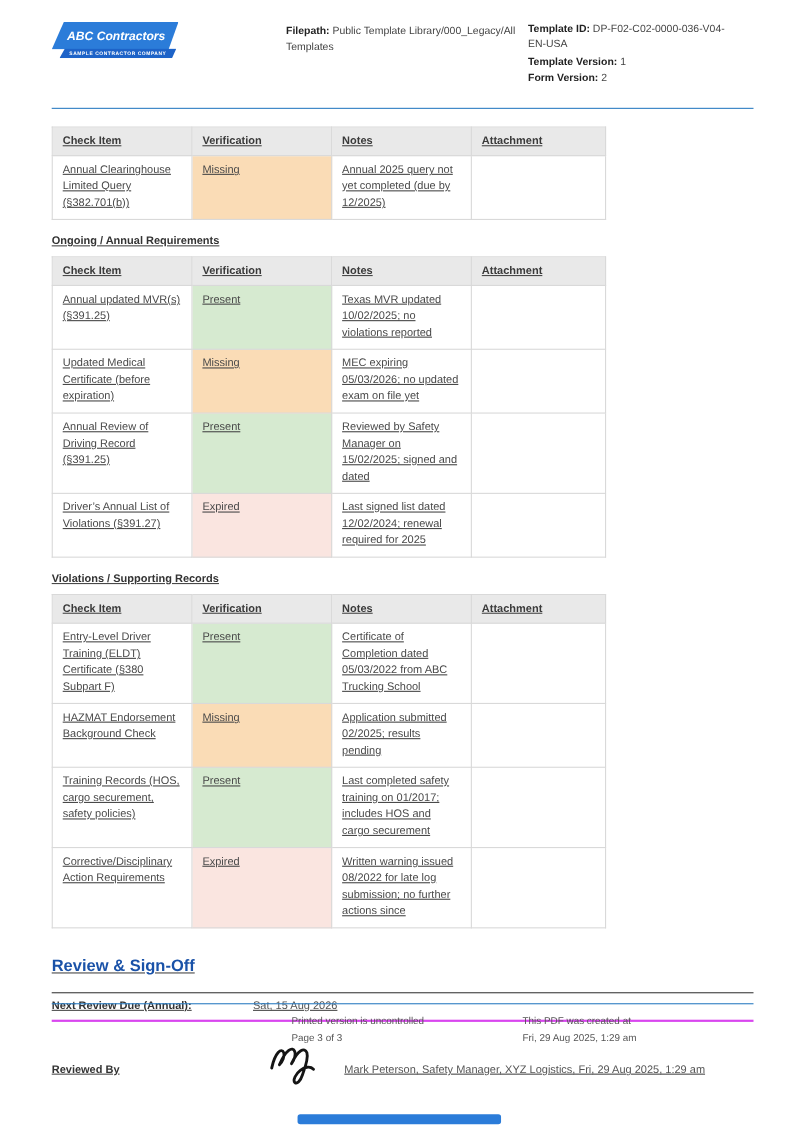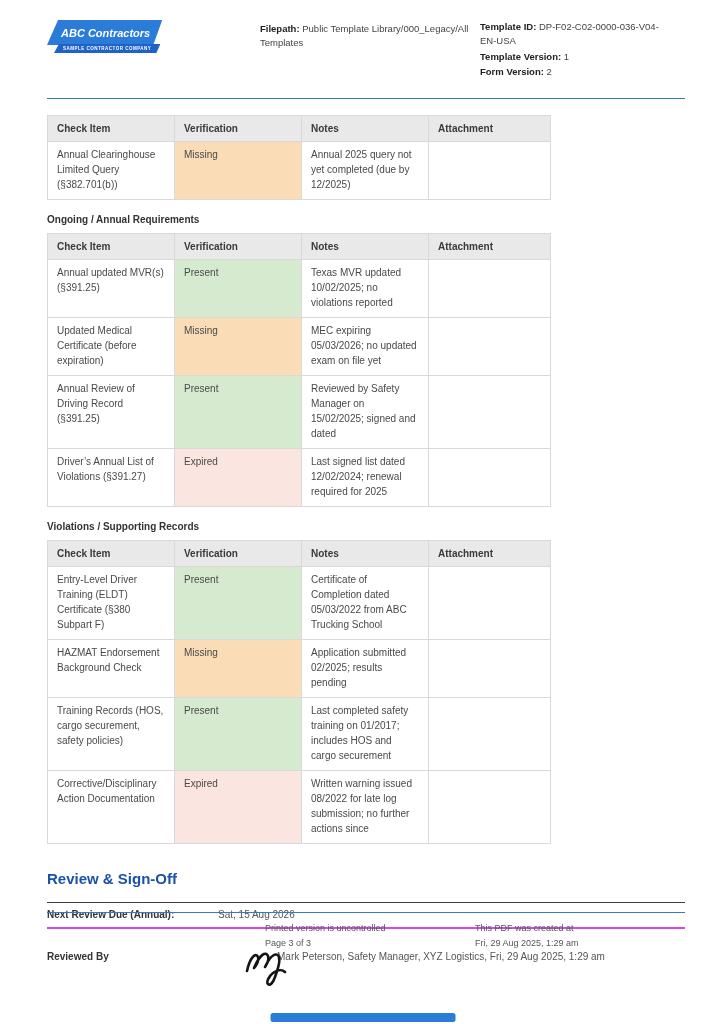--- a/index.html
+++ b/index.html
@@ -16,39 +16,39 @@
                font-size:4.5px; font-weight:bold; letter-spacing:.5px; padding:2px 9px;
                clip-path:polygon(5px 0,100% 0,calc(100% - 4px) 100%,0 100%); }
   .meta { font-size:9.5px; line-height:1.5; color:#444; }
   .meta .b { font-weight:bold; color:#222; }
   .meta-filepath { width:220px; padding-top:2px; }
   .meta-template { flex:1; padding-top:0; }
   .meta-template p { margin-bottom:1px; }
   .blue-rule { border-top:1.6px solid #2E7EC2; margin:18px 40px 0 47px; }
 
   
-  .content { padding:0 40px 0 47px; }
+  .content { padding:0 40px 0 47px;text-decoration:underline; }
   .section-title { font-size:10px; font-weight:bold; color:#333; margin:14px 0 8px; }
   table.check-table { border-collapse:collapse; width:503px; margin-top:16px; table-layout:fixed; }
   table.check-table.flush { margin-top:0; }
   .check-table th { background:#E9E9E9; font-weight:bold; color:#3a3a3a; }
   .check-table th, .check-table td { border:1px solid #D9D9D9; font-size:10px; text-align:left;
         vertical-align:top; padding:5px 9px 7px 9px; line-height:1.5; }
   .check-table th { padding-top:5px; padding-bottom:5px; }
   col.c1{width:127px} col.c2{width:127px} col.c3{width:127px} col.c4{width:122px}
 
   
   .signoff-heading { font-size:15px; font-weight:bold; color:#1A52A8; margin:26px 0 15px; }
   .signoff { position:relative; }
-  .signoff-row { display:flex; align-items:center; font-size:10px; padding:6px 0 7px; }
+  .signoff-row { display:flex; align-items:flex-end; font-size:10px; padding:6px 0 7px;gap:12px; }
   .signoff-row.first { border-top:1.8px solid #3d3d3d; }
   .signoff-row.second { border-top:2px solid #d946ef; min-height:58px; }
   .signoff-label { flex:0 0 171px; font-weight:bold; color:#333; }
   .signoff-value { color:#555; }
-  .signoff-row.second .signoff-value { margin-left:59px; }
+  .signoff-row.second .signoff-value { margin-left:83px; }
   .signature { position:absolute; left:196px; top:42px; }
 
   
   .doc-footer { position:absolute; left:47px; right:40px; top:912px; border-top:1.6px solid #2E7EC2;
                 display:flex; font-size:9px; color:#565656; line-height:1.7; padding-top:8px; }
   .footer-left { margin-left:218px; width:210px; }
   .footer-right { margin-left:0; }
 
   .bottom-bar { position:absolute; left:50%; transform:translateX(-50%); bottom:2px;
                 width:185px; height:9px; background:#2B7CD9; border-radius:2.5px; }
@@ -179,21 +179,21 @@
             <td>Application submitted 02/2025; results pending</td>
             <td></td>
           </tr>
           <tr>
             <td>Training Records (HOS, cargo securement, safety policies)</td>
             <td style="background: rgb(214, 234, 208);">Present</td>
             <td>Last completed safety training on 01/2017; includes HOS and cargo securement</td>
             <td></td>
           </tr>
           <tr>
-            <td>Corrective/Disciplinary Action Documentation</td>
+            <td>Corrective/Disciplinary Action Requirements</td>
             <td style="background: rgb(250, 229, 224);">Expired</td>
             <td>Written warning issued 08/2022 for late log submission; no further actions since</td>
             <td></td>
           </tr>
         </tbody>
     </table>
 
     <h2 class="signoff-heading">Review &amp; Sign-Off</h2>
 
     <div class="signoff">

